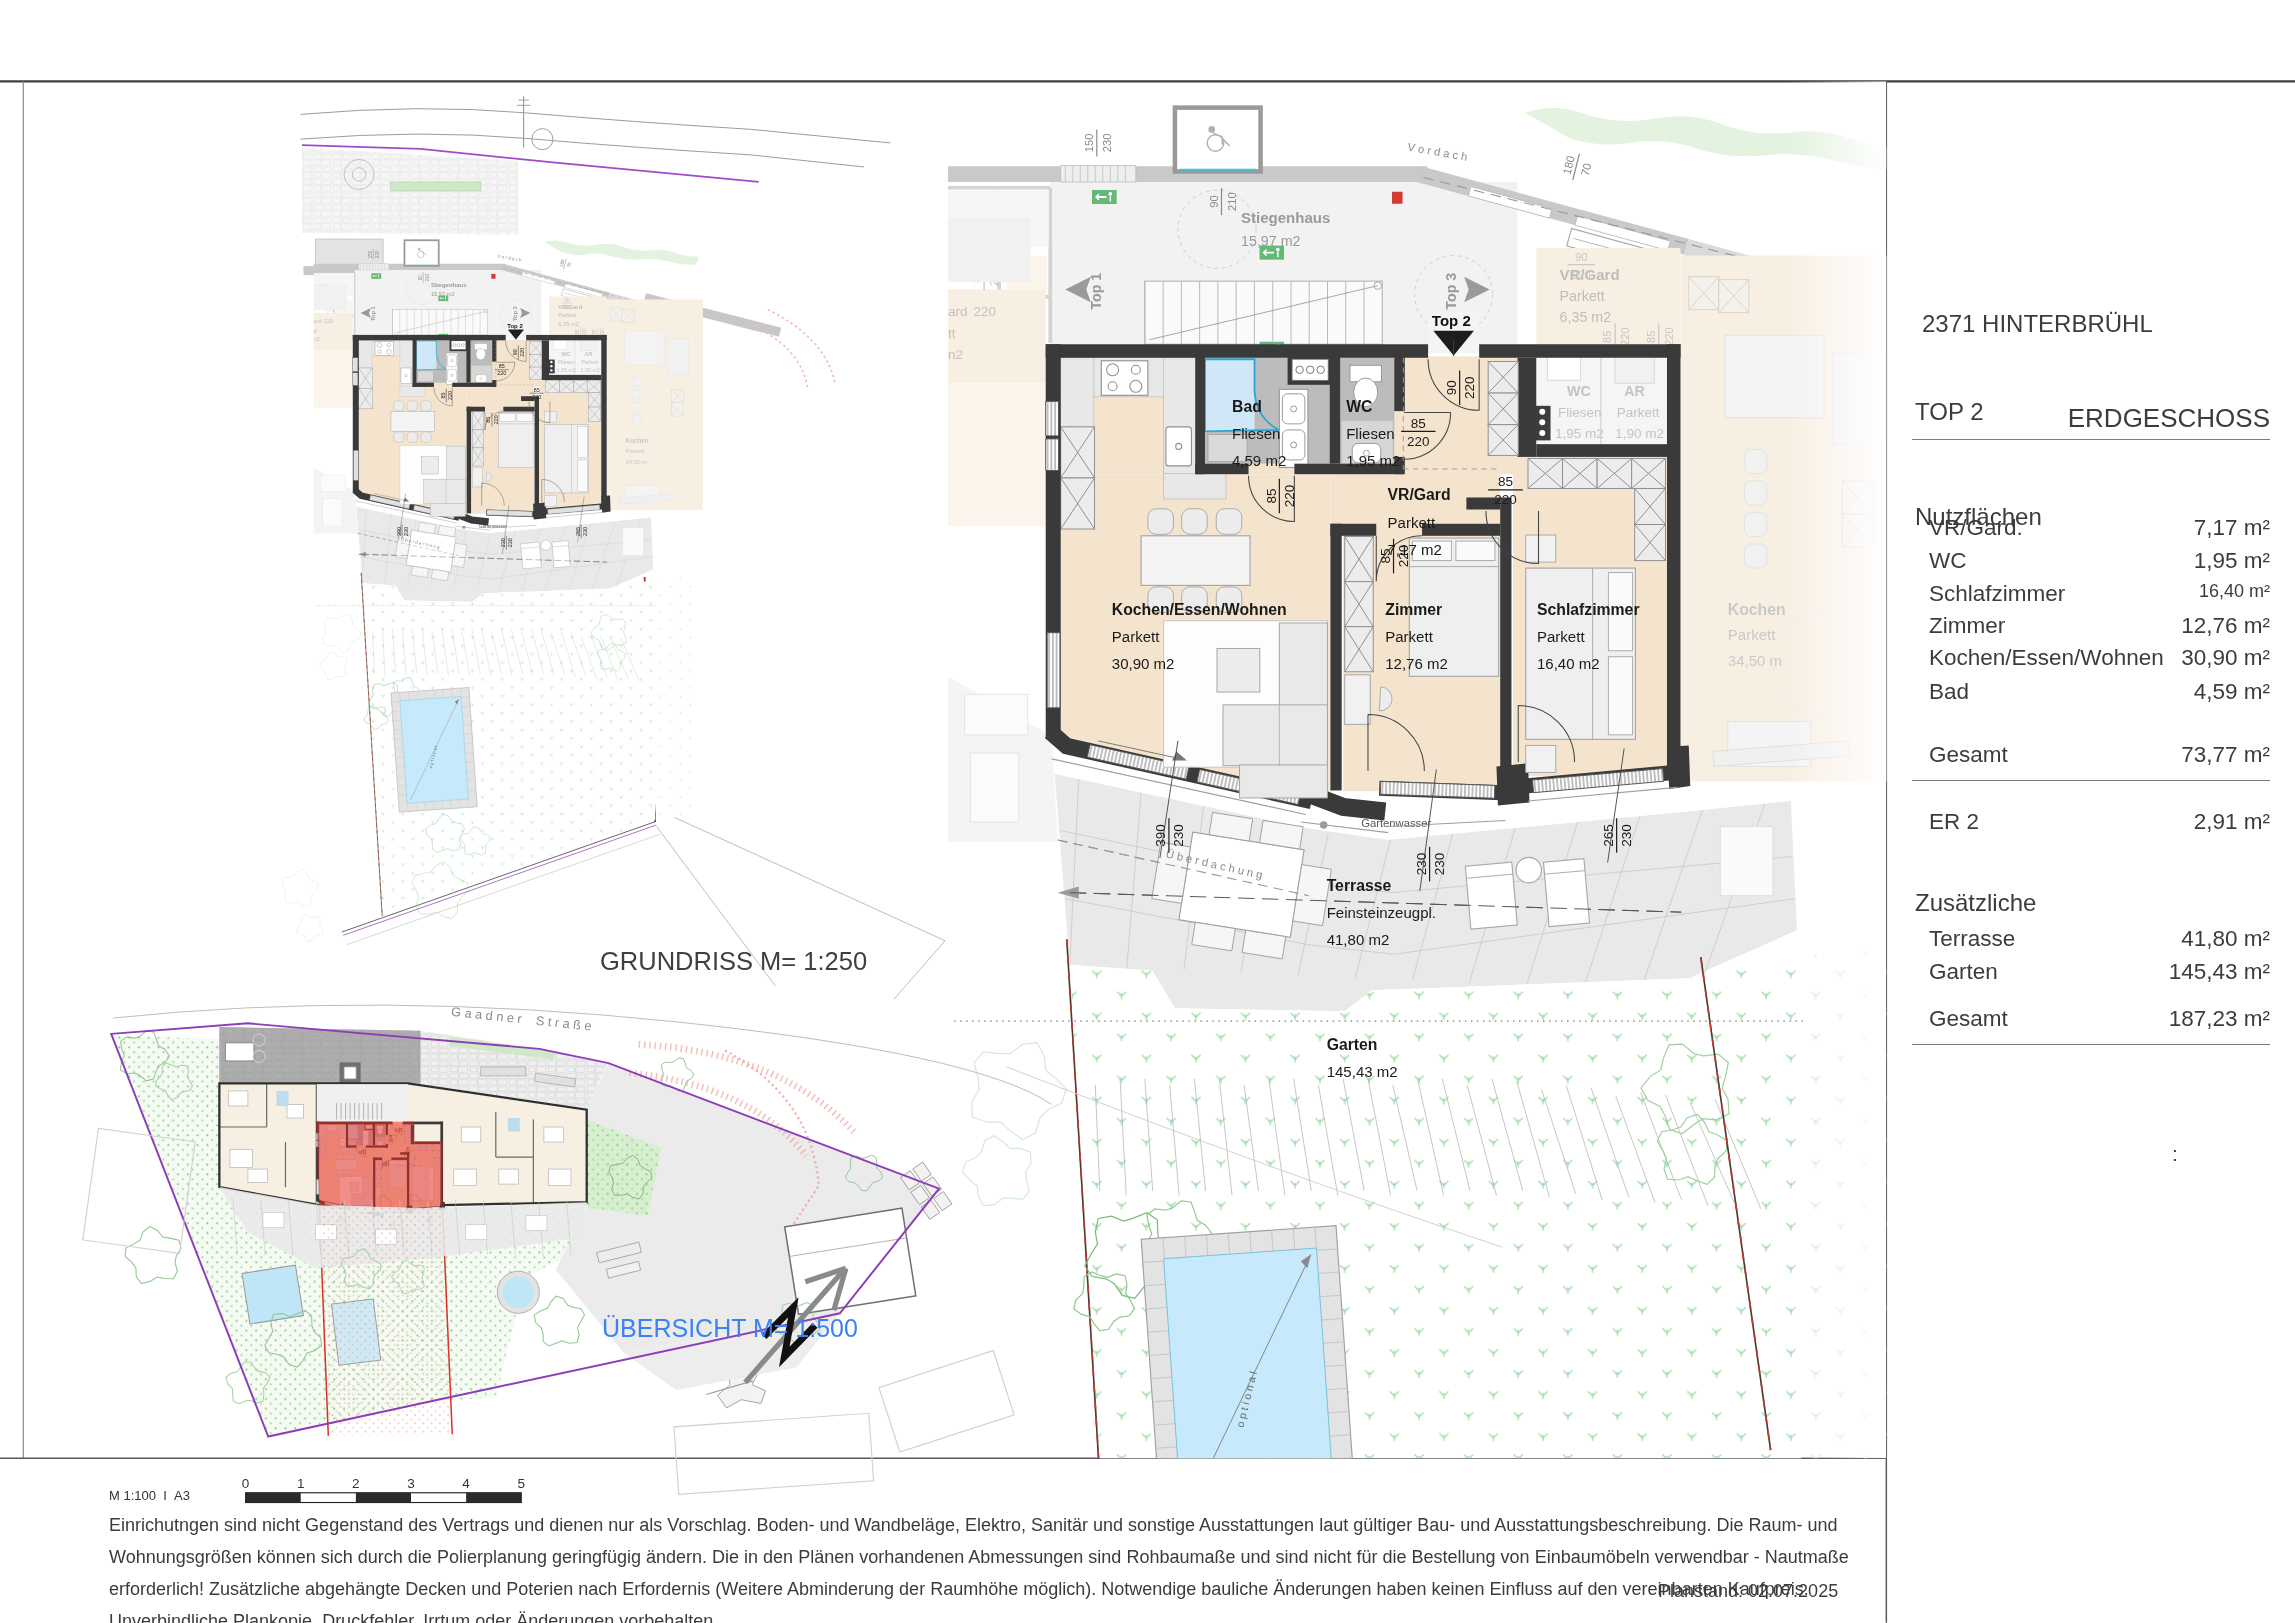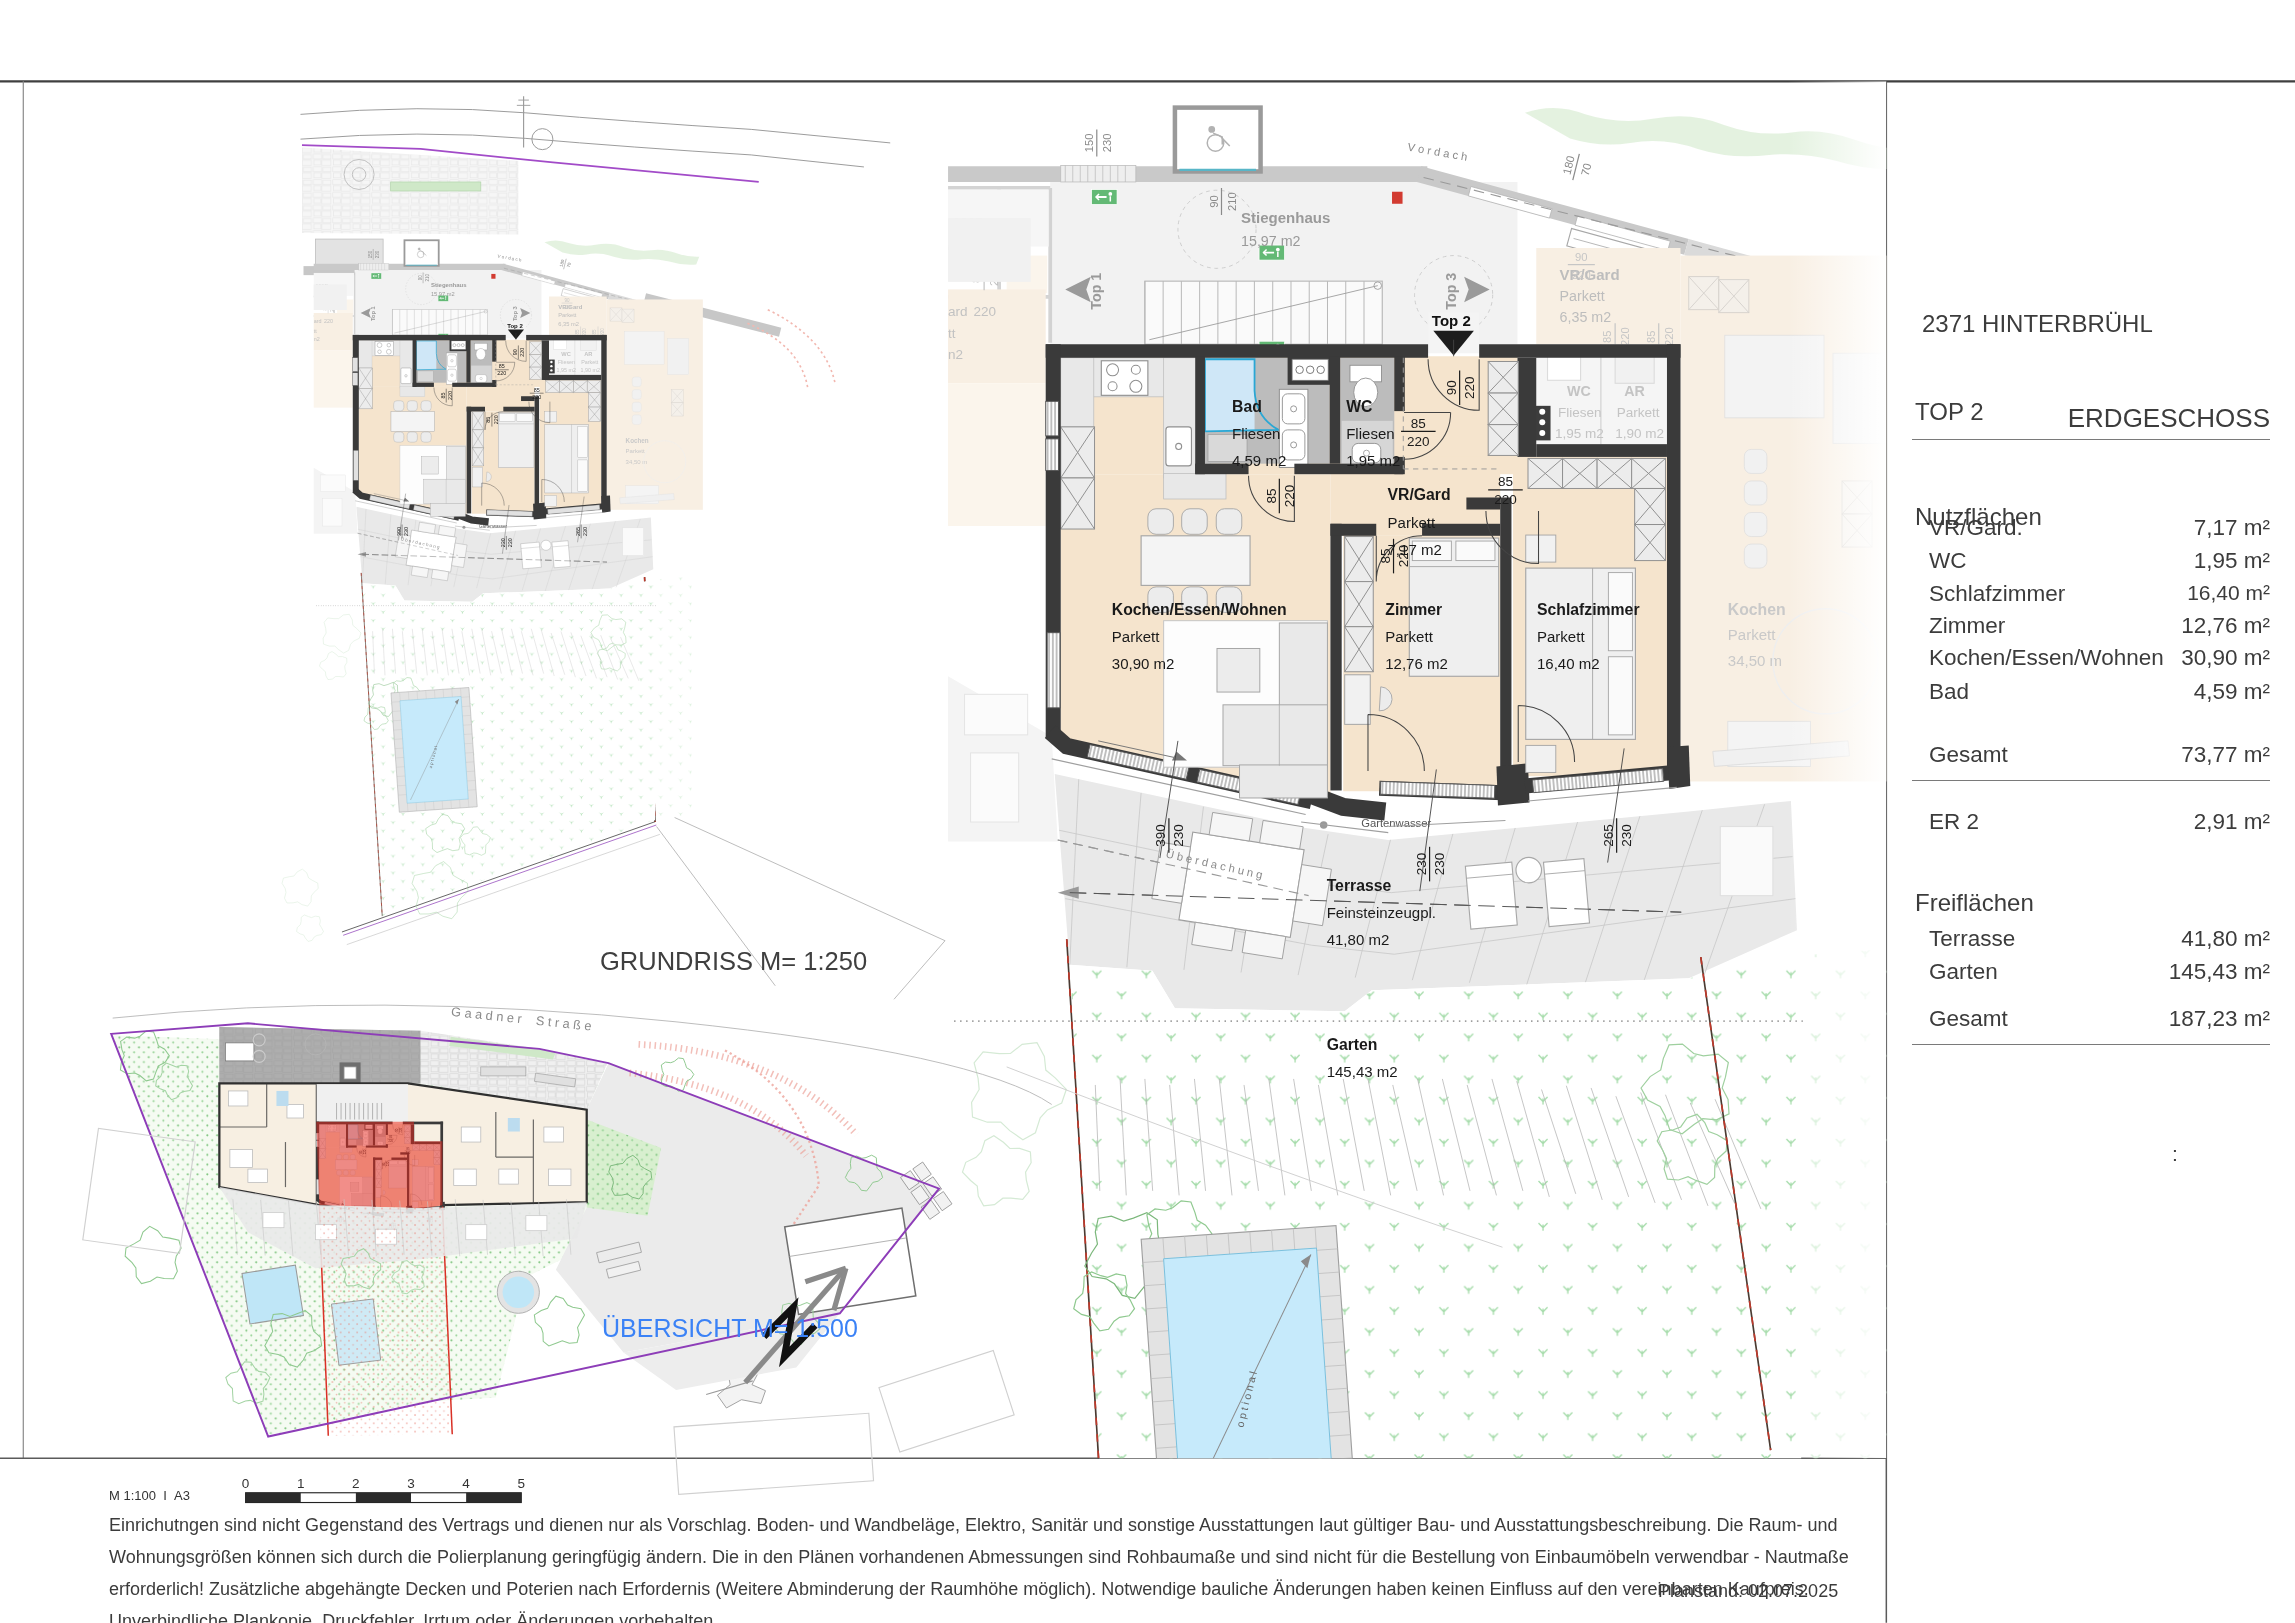--- a/index.html
+++ b/index.html
@@ -1001,29 +1001,29 @@
 
 <div class="t" style="left:1922px;top:310px;font-size:24px;">2371 HINTERBRÜHL</div>
 
 <div class="t" style="left:1915px;top:398px;font-size:24px;">TOP 2</div>
 <div class="val" style="right:25px;top:403px;font-size:26px;">ERDGESCHOSS</div>
 <div style="position:absolute;left:1912px;top:439px;width:358px;border-top:1.5px solid #7a7a7a;"></div>
 
 <div class="t" style="left:1915px;top:483px;font-size:24px;margin-top:20px;">Nutzflächen</div>
 <div class="t" style="left:1929px;top:515px;font-size:22.5px;">VR/Gard.</div><div class="val" style="right:25px;top:515px;font-size:22.5px;">7,17 m²</div>
 <div class="t" style="left:1929px;top:548px;font-size:22.5px;">WC</div><div class="val" style="right:25px;top:548px;font-size:22.5px;">1,95 m²</div>
-<div class="t" style="left:1929px;top:581px;font-size:22.5px;">Schlafzimmer</div><div class="val" style="right:25px;top:581px;font-size:21px;">16,40 m²</div>
+<div class="t" style="left:1929px;top:581px;font-size:22.5px;">Schlafzimmer</div><div class="val" style="right:25px;top:581px;font-size:18px;">16,40 m²</div>
 <div class="t" style="left:1929px;top:613px;font-size:22.5px;">Zimmer</div><div class="val" style="right:25px;top:613px;font-size:22.5px;">12,76 m²</div>
 <div class="t" style="left:1929px;top:645px;font-size:22.5px;">Kochen/Essen/Wohnen</div><div class="val" style="right:25px;top:645px;font-size:22.5px;">30,90 m²</div>
 <div class="t" style="left:1929px;top:679px;font-size:22.5px;">Bad</div><div class="val" style="right:25px;top:679px;font-size:22.5px;">4,59 m²</div>
 <div class="t" style="left:1929px;top:742px;font-size:22.5px;">Gesamt</div><div class="val" style="right:25px;top:742px;font-size:22.5px;">73,77 m²</div>
 <div style="position:absolute;left:1912px;top:780px;width:358px;border-top:1.5px solid #7a7a7a;"></div>
 <div class="t" style="left:1929px;top:809px;font-size:22.5px;">ER 2</div><div class="val" style="right:25px;top:809px;font-size:22.5px;">2,91 m²</div>
 
-<div class="t" style="left:1915px;top:889px;font-size:24px;">Freiflächen</div>
+<div class="t" style="left:1915px;top:889px;font-size:24px;">Zusätzliche</div>
 <div class="t" style="left:1929px;top:926px;font-size:22.5px;">Terrasse</div><div class="val" style="right:25px;top:926px;font-size:22.5px;">41,80 m²</div>
 <div class="t" style="left:1929px;top:959px;font-size:22.5px;">Garten</div><div class="val" style="right:25px;top:959px;font-size:22.5px;">145,43 m²</div>
 <div class="t" style="left:1929px;top:1006px;font-size:22.5px;">Gesamt</div><div class="val" style="right:25px;top:1006px;font-size:22.5px;">187,23 m²</div>
 <div style="position:absolute;left:1912px;top:1044px;width:358px;border-top:1.5px solid #7a7a7a;"></div>
 <div class="t" style="left:2172px;top:1142px;font-size:21px;">:</div>
 
 <div class="t" style="left:600px;top:947px;font-size:25.5px;color:#3f3f3f;">GRUNDRISS M= 1:250</div>
 <div class="t" style="left:602px;top:1314px;font-size:25px;color:#3b82f6;">ÜBERSICHT M= 1:500</div>
 
 <div class="t" style="left:109px;top:1488px;font-size:13px;color:#333;">M 1:100&nbsp;&nbsp;I&nbsp;&nbsp;A3</div>

